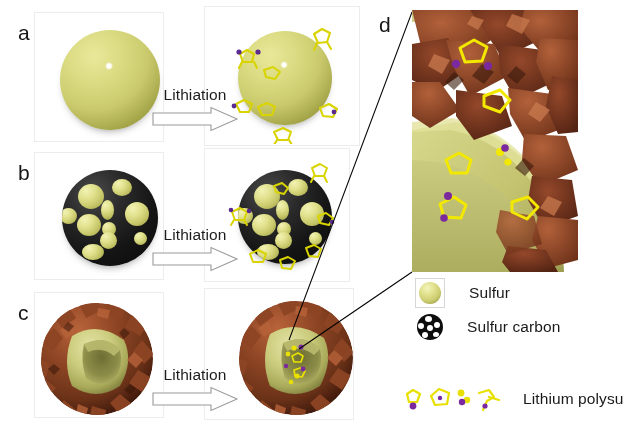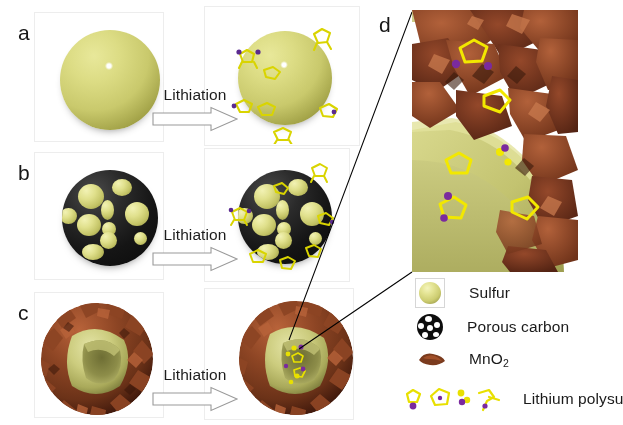--- a/index.html
+++ b/index.html
@@ -394,32 +394,23 @@
 
     <div class="legend-row" style="left:2px;top:38px;">
       <div class="sw-carbon">
         <i style="left:8px;top:2px;width:7px;height:6px;"></i>
         <i style="left:1px;top:9px;width:6px;height:6px;"></i>
         <i style="left:17px;top:8px;width:6px;height:6px;"></i>
         <i style="left:10px;top:11px;width:6px;height:6px;"></i>
         <i style="left:5px;top:18px;width:6px;height:6px;"></i>
         <i style="left:16px;top:18px;width:6px;height:5px;"></i>
       </div>
-      <div class="legend-label" style="margin-left:24px;">Porous carbon</div>
+      <div class="legend-label" style="margin-left:24px;">Sulfur carbon</div>
     </div>
 
-    <div class="legend-row" style="left:2px;top:74px;">
-      <svg class="sw-mno2" viewBox="0 0 30 16">
-        <path d="M2 9 Q7 1 16 3 Q26 5 28 10 Q22 15 13 14 Q5 13 2 9 Z" fill="#7b3b1e"></path>
-        <path d="M6 7 Q12 3 18 5 Q23 7 25 10 Q18 8 12 8 Q8 8 6 7 Z" fill="#a8542c" opacity=".85"></path>
-      </svg>
-      <div class="legend-label" style="margin-left:22px;">
-        <span>MnO</span><sub>2</sub>
-      </div>
-    </div>
 
     <div class="legend-row" style="left:-10px;top:108px;">
       <svg width="106" height="30" viewBox="0 0 106 30">
         <g stroke="#e8e000" stroke-width="2.2" fill="none" stroke-linejoin="round" stroke-linecap="round">
           <path d="M2 10 l6 -4 l7 4 l-3 8 l-8 0 z"></path>
           <path d="M26 12 l8 -7 l10 4 l-2 11 l-12 1 z"></path>
           <path d="M74 9 l10 -3 l5 7 l-7 4 l-4 9"></path>
           <path d="M84 13 l10 3"></path>
         </g>
         <g fill="#e8e000">

